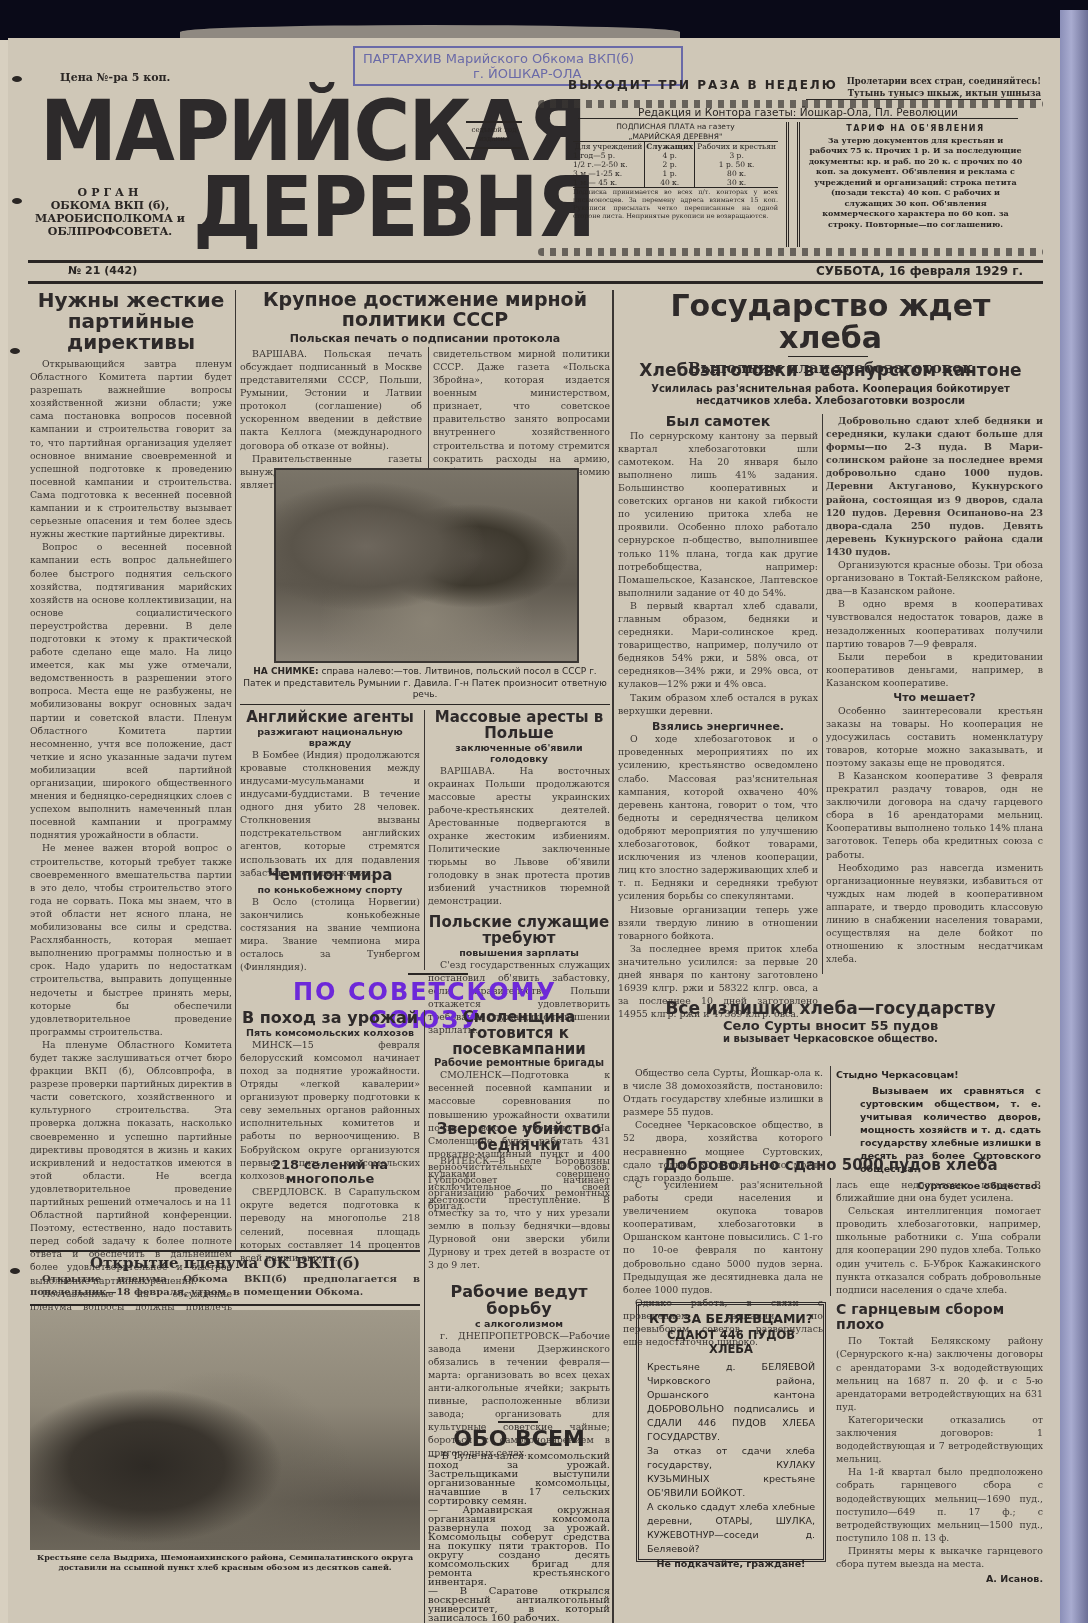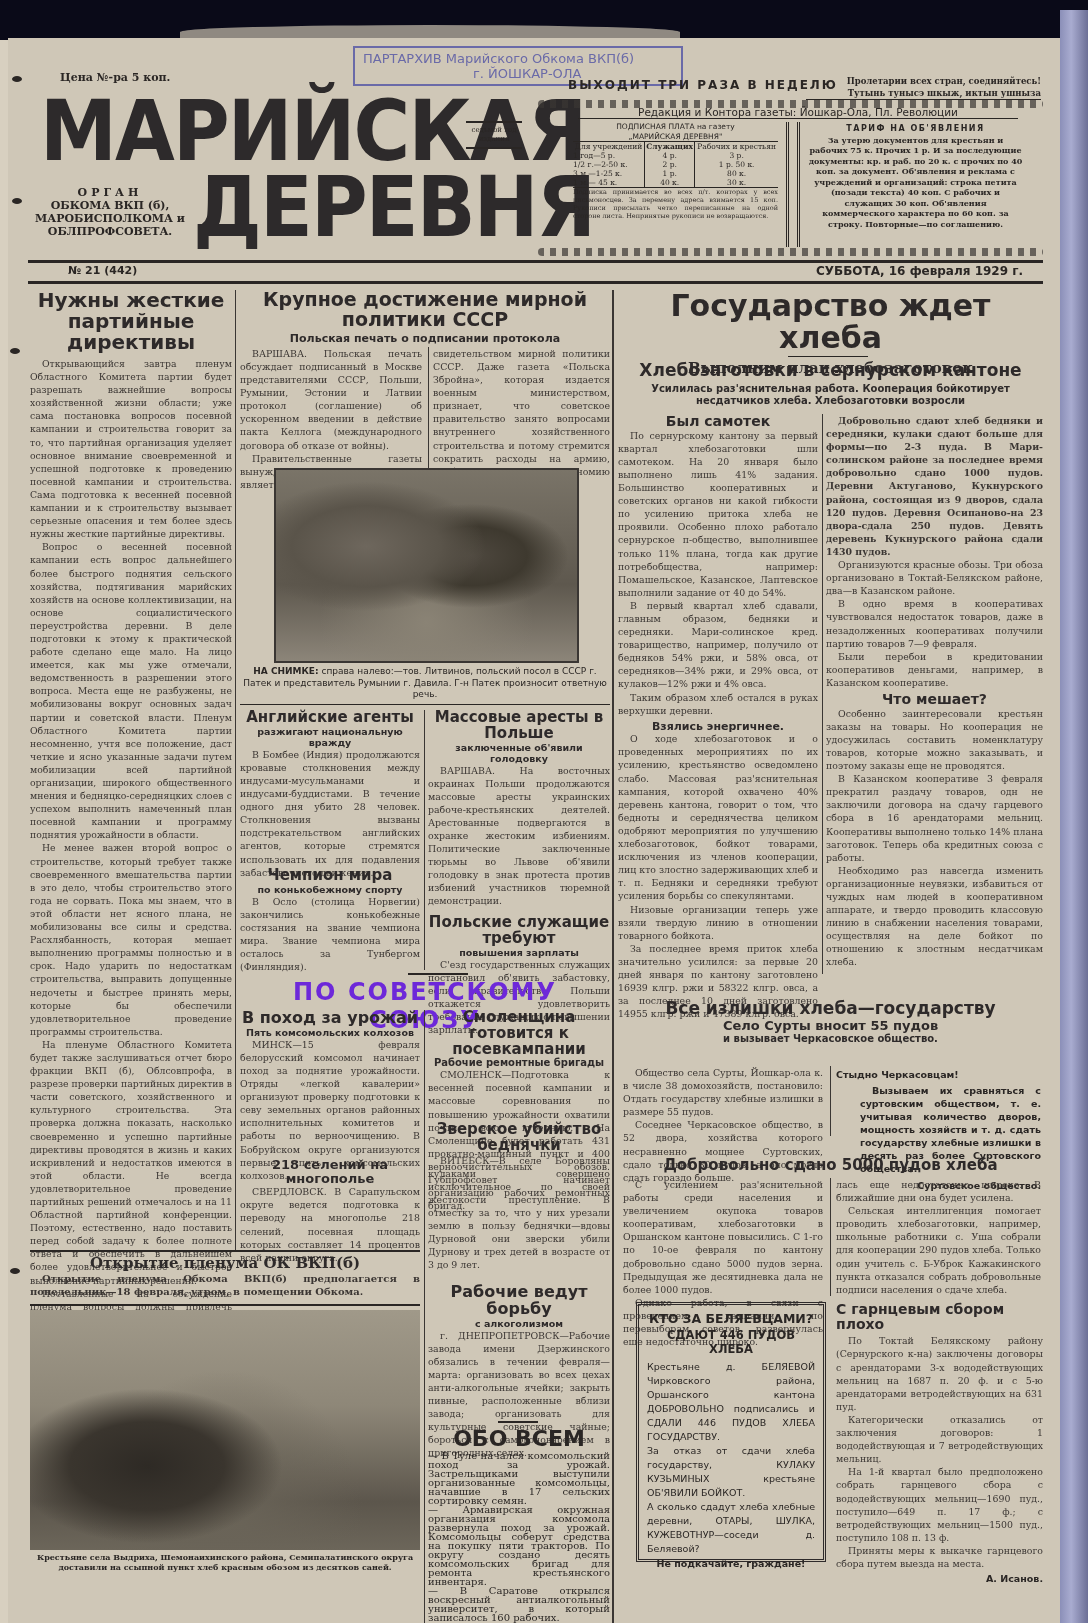--- a/index.html
+++ b/index.html
@@ -277,21 +277,21 @@
     </div>
   </div>
   <div class="vrule" style="left:814px;top:376px;height:560px;"></div>
   <div class="abs" style="left:818px;top:376px;width:217px;">
     <div class="txt">
       <p style="font-weight:bold">Добровольно сдают хлеб бедняки и середняки, кулаки сдают больше для формы—по 2-3 пуда. В Мари-солинском районе за последнее время добровольно сдано 1000 пудов. Деревни Актуганово, Кукнурского района, состоящая из 9 дворов, сдала 120 пудов. Деревня Осипаново-на 23 двора-сдала 250 пудов. Девять деревень Кукнурского района сдали 1430 пудов.</p>
       <p>Организуются красные обозы. Три обоза организовано в Токтай-Белякском районе, два—в Казанском районе.</p>
       <p>В одно время в кооперативах чувствовался недостаток товаров, даже в незадолженных кооперативах получили партию товаров 7—9 февраля.</p>
       <p>Были перебои в кредитовании кооперативов деньгами, например, в Казанском кооперативе.</p>
     </div>
-    <div class="hd center" style="font-size:14px;margin-top:3px;">Что мешает?</div>
+    <div class="hd center" style="font-size:11px;margin-top:3px;">Что мешает?</div>
     <div class="txt">
       <p>Особенно заинтересовали крестьян заказы на товары. Но кооперация не удосужилась составить номенклатуру товаров, которые можно заказывать, и поэтому заказы еще не проводятся.</p>
       <p>В Казанском кооперативе 3 февраля прекратил раздачу товаров, одн не заключили договора на сдачу гарцевого сбора в 16 арендаторами мельниц. Кооперативы выполнено только 14% плана заготовок. Теперь оба кредитных союза с работы.</p>
       <p>Необходимо раз навсегда изменить организационные неувязки, избавиться от чуждых нам людей в кооперативном аппарате, и твердо проводить классовую линию в снабжении населения товарами, осуществляя на деле бойкот по отношению к злостным несдатчикам хлеба.</p>
     </div>
   </div>
 
   <div class="abs" style="left:610px;top:962px;width:425px;">
     <div class="hd center" style="font-size:17px;">Все излишки хлеба—государству</div>
     <div class="sub center" style="font-size:13px;">Село Сурты вносит 55 пудов</div>

